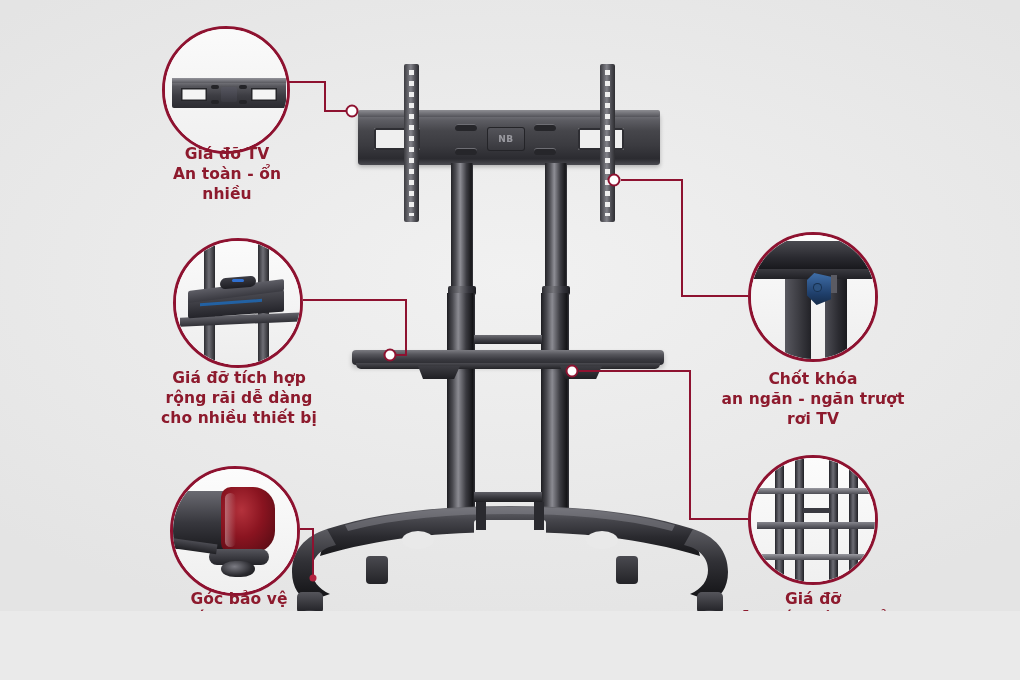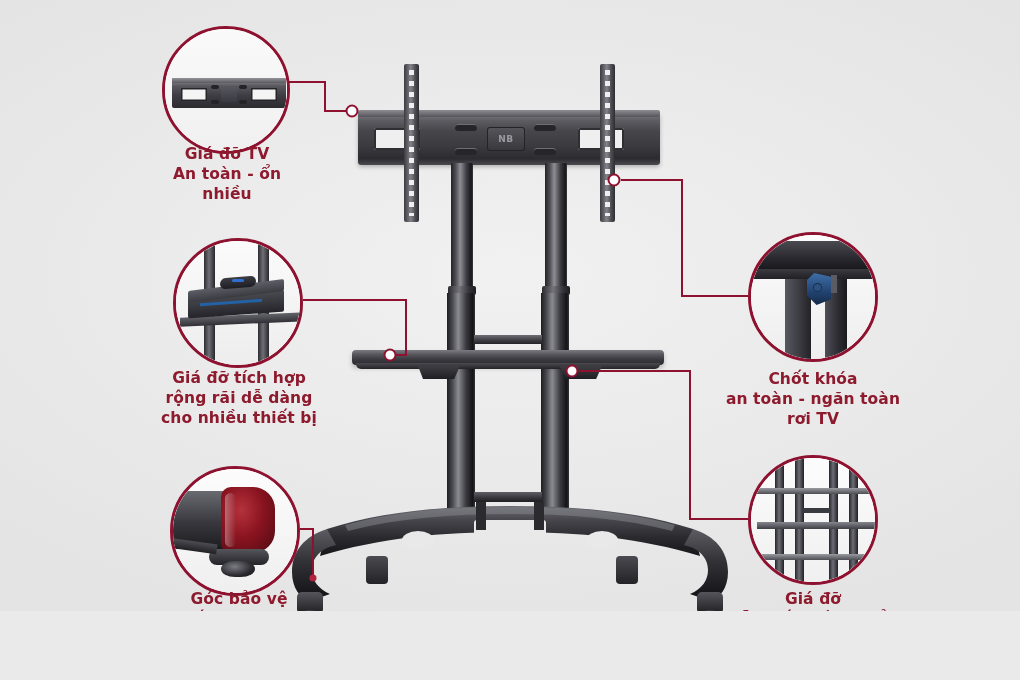--- a/index.html
+++ b/index.html
@@ -275,21 +275,21 @@
         <div style="position:absolute;left:56px;top:38px;width:24px;height:32px;
                     background:linear-gradient(180deg,#3f6ea8,#1f3f6b 65%,#152b49);
                     clip-path:polygon(30% 0,100% 12%,100% 82%,40% 100%,0 70%,0 22%);"></div>
         <div style="position:absolute;left:62px;top:48px;width:9px;height:9px;border-radius:50%;
                     background:#2d527f;box-shadow:inset 0 0 0 1px #17304f;"></div>
 
         <div style="position:absolute;left:80px;top:40px;width:6px;height:18px;background:#5b5b63;"></div>
       </div>
     </div>
     <div class="cap" style="left:703px;top:370px;width:220px;">Chốt khóa
-an toàn - ngăn toàn
+an ngăn - ngăn trượt
 rơi TV</div>
   </div>
 
   <div class="callout">
     <div class="bubble" style="left:748px;top:455px;width:130px;height:130px;">
       <div class="inner" style="background:linear-gradient(180deg,#fcfcfc,#f0f0f0);">
 
         <div style="position:absolute;left:24px;top:0;width:9px;height:130px;background:linear-gradient(90deg,#24242a,#6d6d75 45%,#1f1f24);"></div>
         <div style="position:absolute;left:44px;top:0;width:9px;height:130px;background:linear-gradient(90deg,#24242a,#6d6d75 45%,#1f1f24);"></div>
         <div style="position:absolute;left:78px;top:0;width:9px;height:130px;background:linear-gradient(90deg,#24242a,#6d6d75 45%,#1f1f24);"></div>

